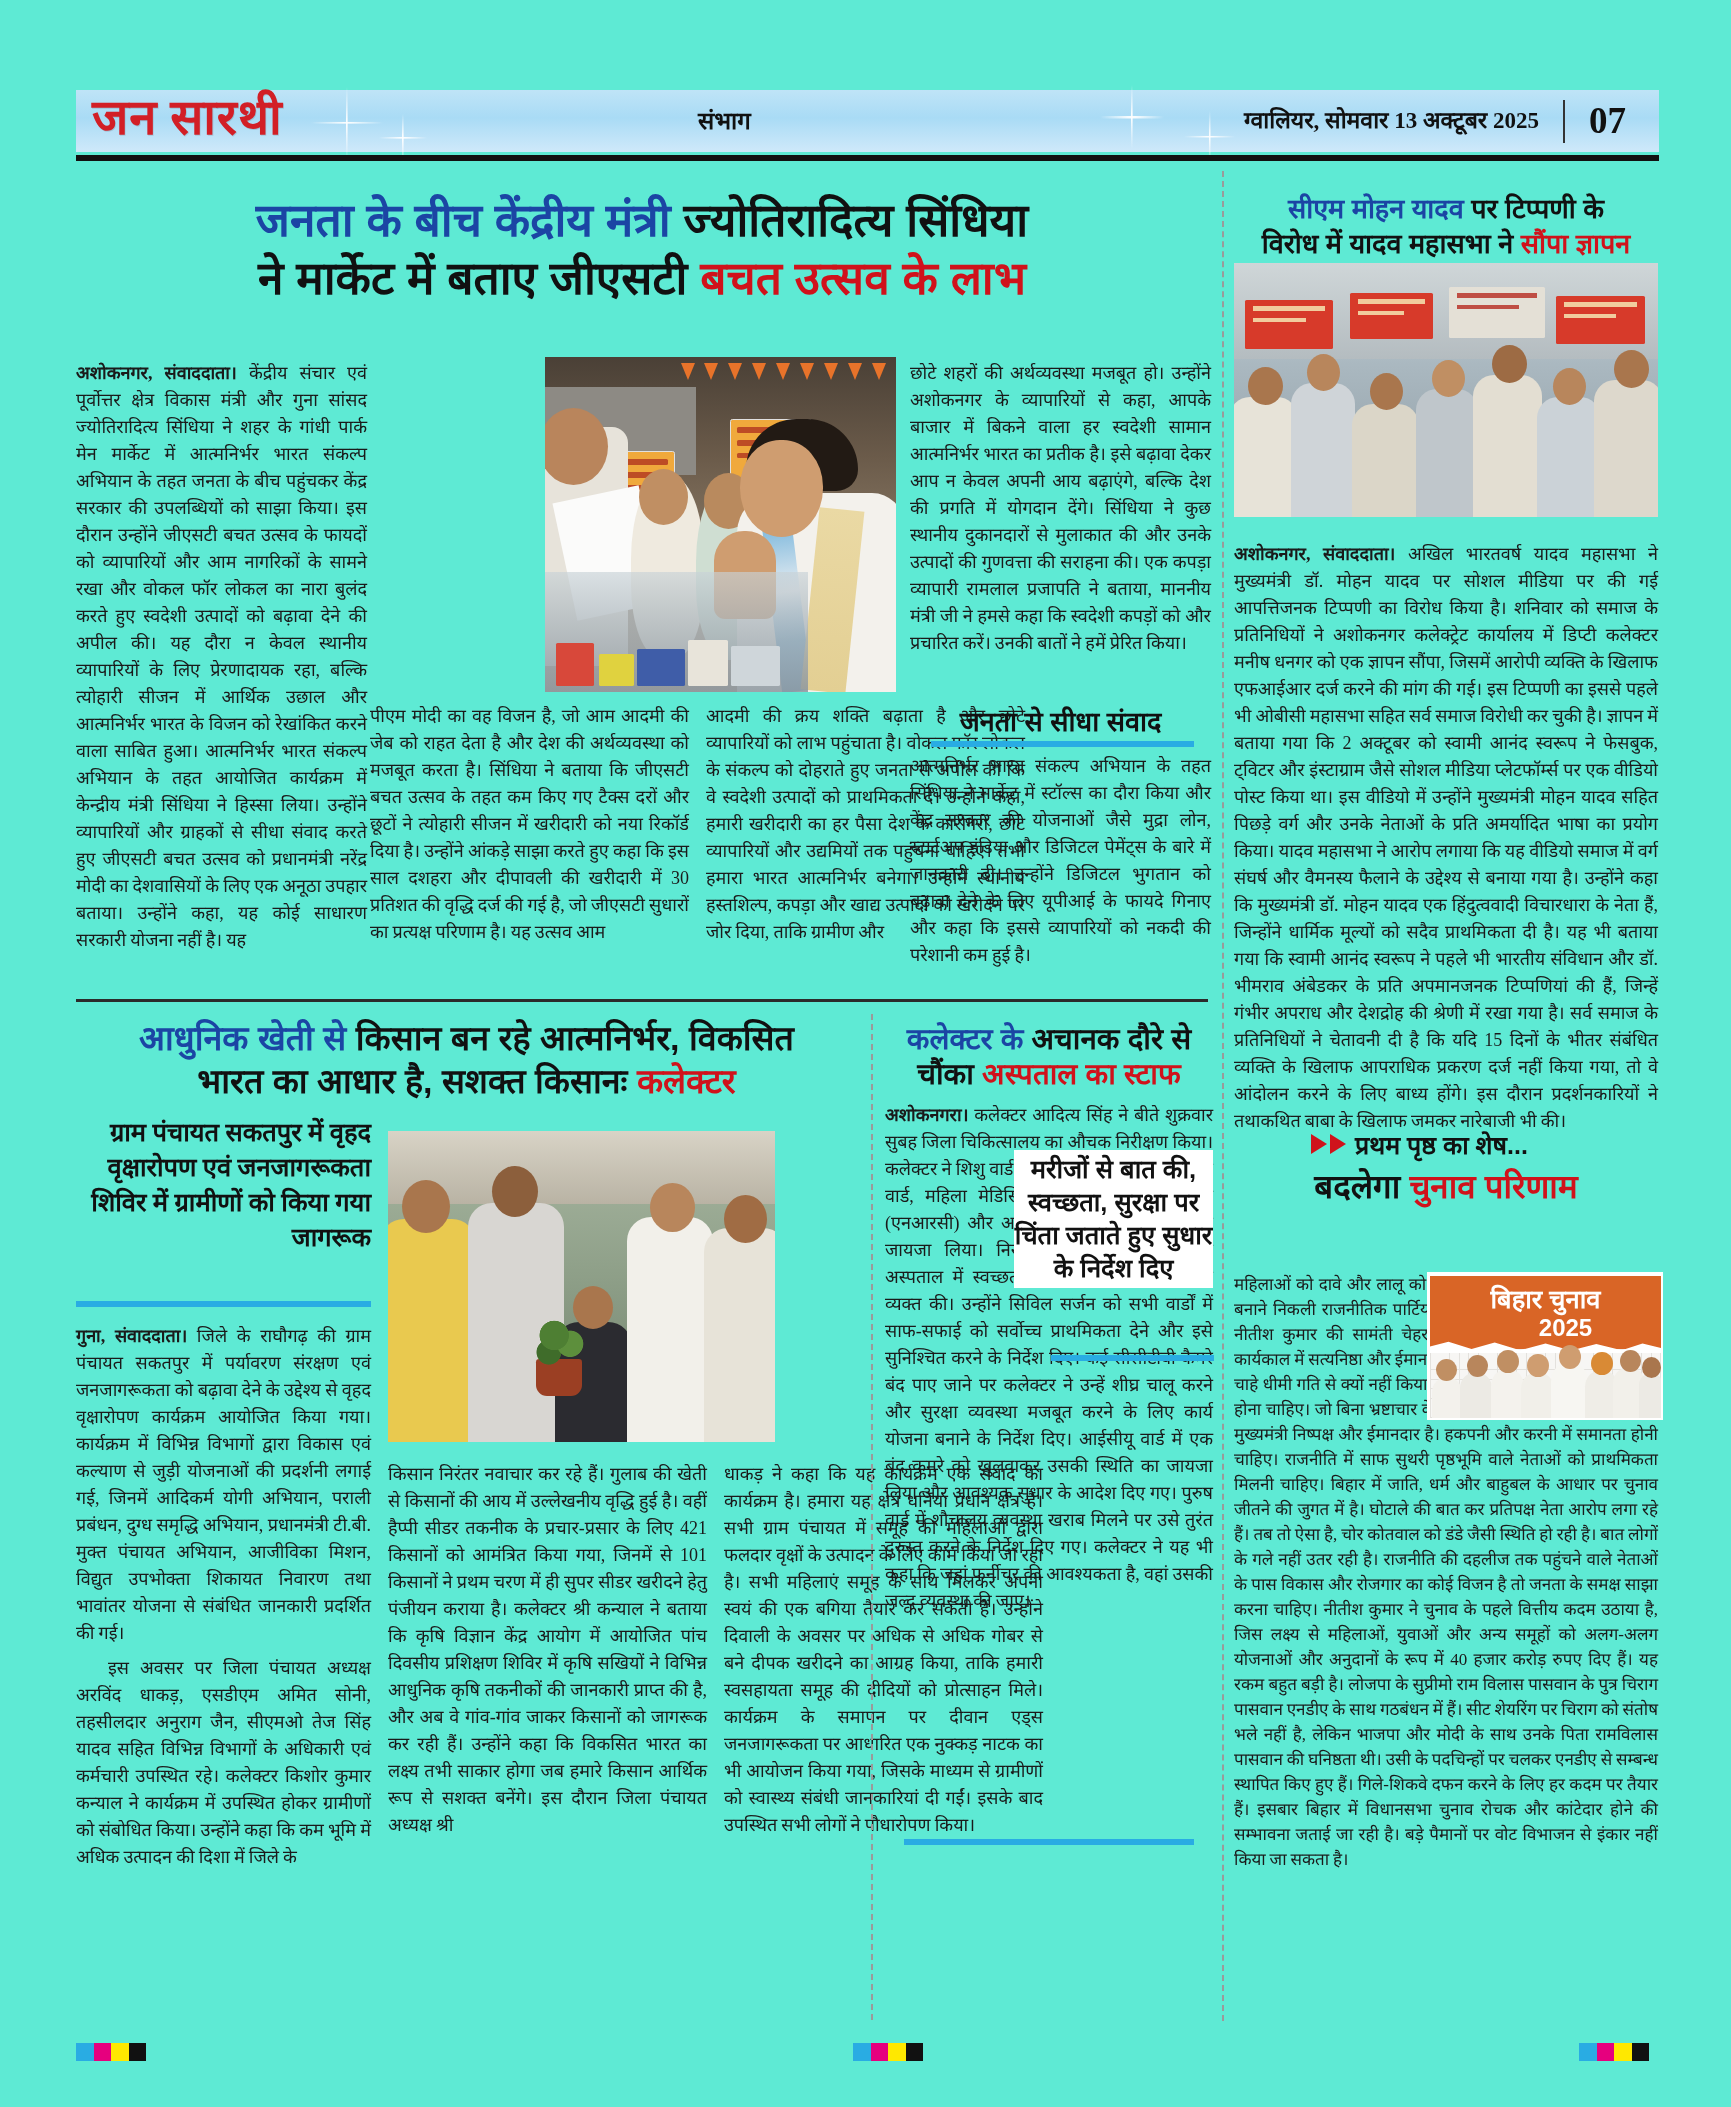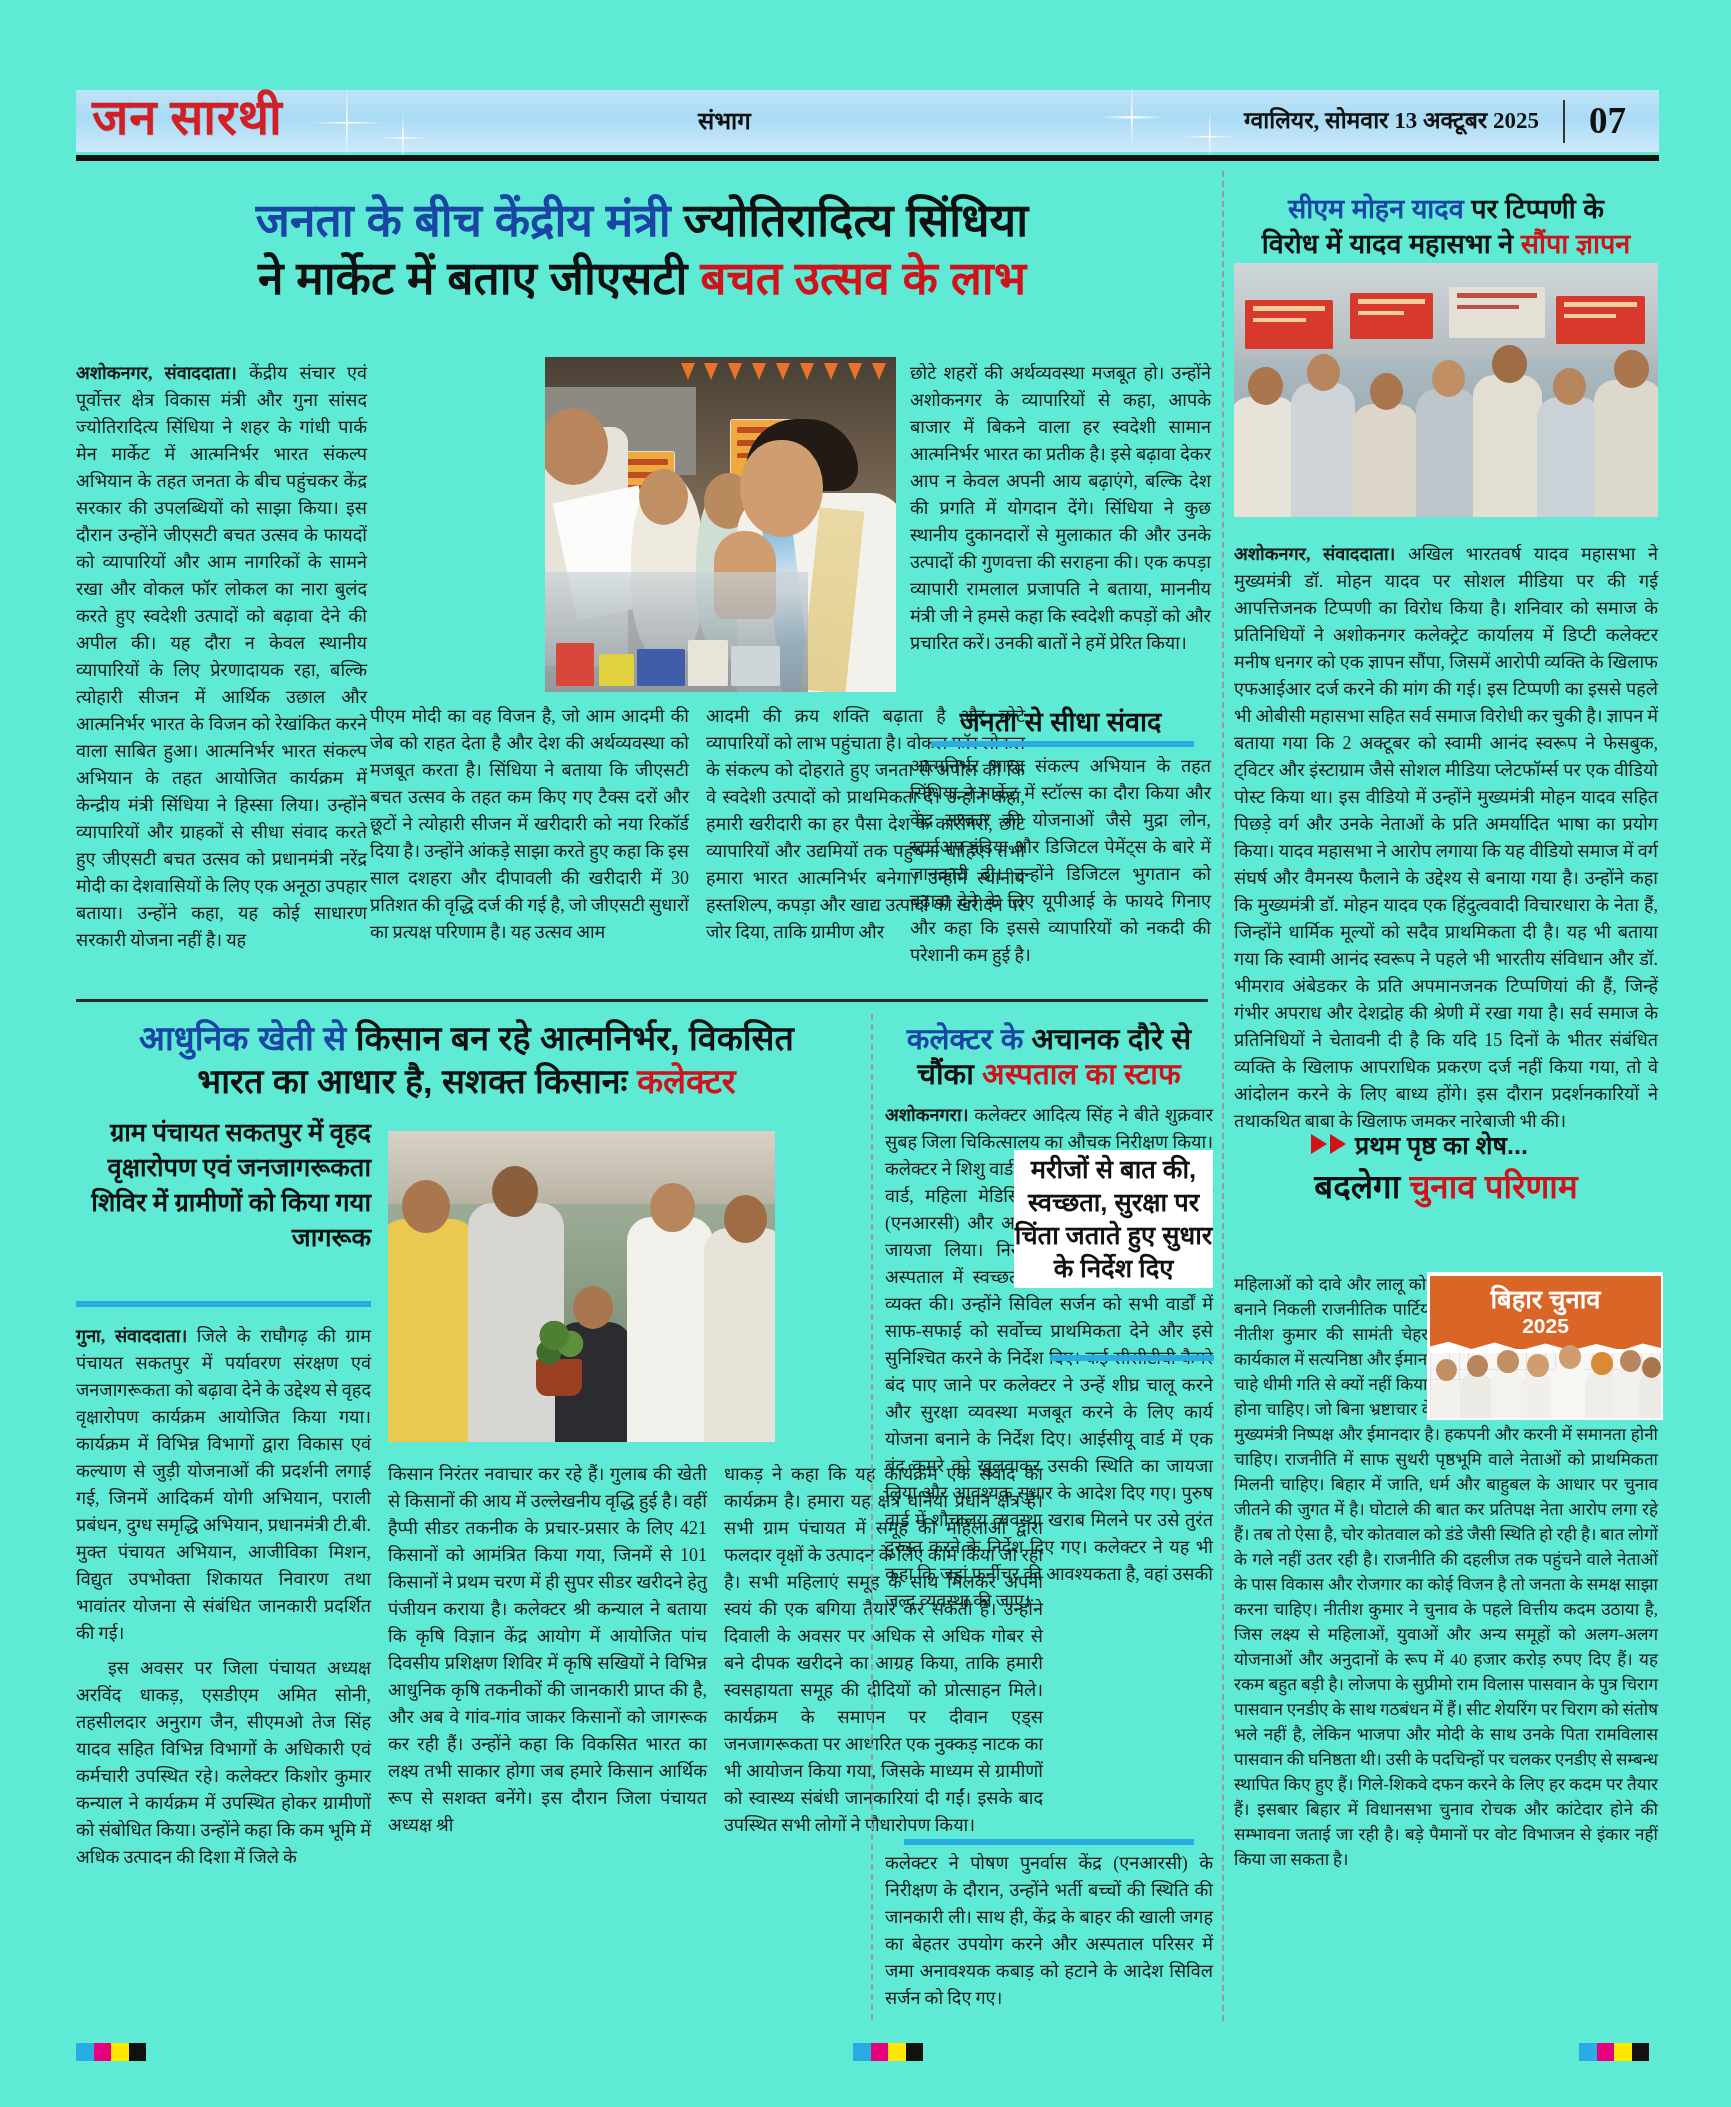--- a/index.html
+++ b/index.html
@@ -138,21 +138,21 @@
   .bihar-gfx .tear{position:absolute;left:0;top:62px;width:100%;height:21px;background:#ffffff;
       clip-path:polygon(0 40%,8% 18%,18% 52%,28% 22%,39% 58%,50% 26%,61% 60%,72% 28%,83% 58%,92% 26%,100% 48%,100% 100%,0 100%);}
   .bihar-gfx .grid{position:absolute;left:0;top:77px;width:100%;height:65px;
       background:
         repeating-linear-gradient(0deg,#e3e1dd 0 0.8px,transparent 0.8px 9.6px),
         repeating-linear-gradient(90deg,#e3e1dd 0 0.8px,transparent 0.8px 9.6px),
         #f7f6f4;}
   .bihar-gfx .ttl{position:absolute;left:0;top:4.8px;width:100%;text-align:center;color:#fff;
       font-family:"Liberation Sans","DejaVu Sans",sans-serif;font-weight:bold;font-size:25.5px;}
   .bihar-gfx .yr{position:absolute;left:0;top:38px;width:100%;text-align:center;color:#fff;
-      font-family:"Liberation Sans","DejaVu Sans",sans-serif;font-weight:bold;font-size:21px;}
+      font-family:"Liberation Sans","DejaVu Sans",sans-serif;font-weight:bold;font-size:24px;padding-left:20px;}
   .bihar-gfx .leaders{position:absolute;left:0;bottom:0;width:100%;height:73px;}
   .bihar-gfx .ld{position:absolute;bottom:0;border-radius:19px 19px 0 0;background:#f3f1ec;}
   .bihar-gfx .ldh{position:absolute;border-radius:50%;}
 
   
   .arrows{position:absolute;display:flex;gap:3.2px;}
   .arrows i{width:0;height:0;border-top:10.4px solid transparent;border-bottom:10.4px solid transparent;border-left:16px solid #d0121b;}
 
   
   .pullbox{
@@ -369,21 +369,20 @@
   </div>
 
   <div class="body-col" style="left:885px;top:1102px;width:328px;">
     <b class="lead">अशोकनगरा।</b><span> कलेक्टर आदित्य सिंह ने बीते शुक्रवार सुबह जिला चिकित्सालय का औचक निरीक्षण किया। कलेक्टर ने शिशु वार्ड, पीएनसी वार्ड, महिला एवं पुरुष वार्ड, महिला मेडिसिन वार्ड, पोषण पुनर्वास केंद्र (एनआरसी) और आईसीयू सहित विभिन्न वार्डों का जायजा लिया। निरीक्षण के दौरान कलेक्टर ने अस्पताल में स्वच्छता की खराब स्थिति पर चिंता व्यक्त की। उन्होंने सिविल सर्जन को सभी वार्डों में साफ-सफाई को सर्वोच्च प्राथमिकता देने और इसे सुनिश्चित करने के निर्देश दिए। कई सीसीटीवी कैमरे बंद पाए जाने पर कलेक्टर ने उन्हें शीघ्र चालू करने और सुरक्षा व्यवस्था मजबूत करने के लिए कार्य योजना बनाने के निर्देश दिए। आईसीयू वार्ड में एक बंद कमरे को खुलवाकर उसकी स्थिति का जायजा लिया और आवश्यक सुधार के आदेश दिए गए। पुरुष वार्ड में शौचालय व्यवस्था खराब मिलने पर उसे तुरंत दुरुस्त करने के निर्देश दिए गए। कलेक्टर ने यह भी कहा कि जहां फर्नीचर की आवश्यकता है, वहां उसकी जल्द व्यवस्था की जाए।</span>
   </div>
 
   <div class="pullbox" style="left:1014px;top:1150px;width:199px;font-size:25.5px;line-height:33px;background:#fff;padding:3.2px 0;">मरीजों से बात की, स्वच्छता, सुरक्षा पर चिंता जताते हुए सुधार के निर्देश दिए</div>
   <div class="blue-underline" style="left:1051px;top:1355px;width:163px;"></div>
 
   <div class="blue-underline" style="left:904px;top:1839px;width:290px;"></div>
-  <div class="body-col" style="left:885px;top:1850px;width:328px;">कलेक्टर ने पोषण पुनर्वास केंद्र (एनआरसी) के निरीक्षण के दौरान, उन्होंने भर्ती बच्चों की स्थिति की जानकारी ली। साथ ही, केंद्र के बाहर की खाली जगह का बेहतर उपयोग करने और अस्पताल परिसर में जमा अनावश्यक कबाड़ को हटाने के आदेश सिविल सर्जन को दिए गए।</div>
 
   <div class="arrows" style="left:1311px;top:1134px;">
     <i></i>
       <i></i>
   </div>
   <div style="position:absolute;left:1355px;top:1127px;width:271px;font-family:'Liberation Sans','DejaVu Sans',sans-serif;
               font-weight:bold;font-size:25px;color:#111;">प्रथम पृष्ठ का शेष...</div>
 
   <div class="hl" style="left:1234px;top:1166px;width:424px;position:absolute;font-size:33px;text-align:center;">
     <div style="margin-top:3.2px;">

